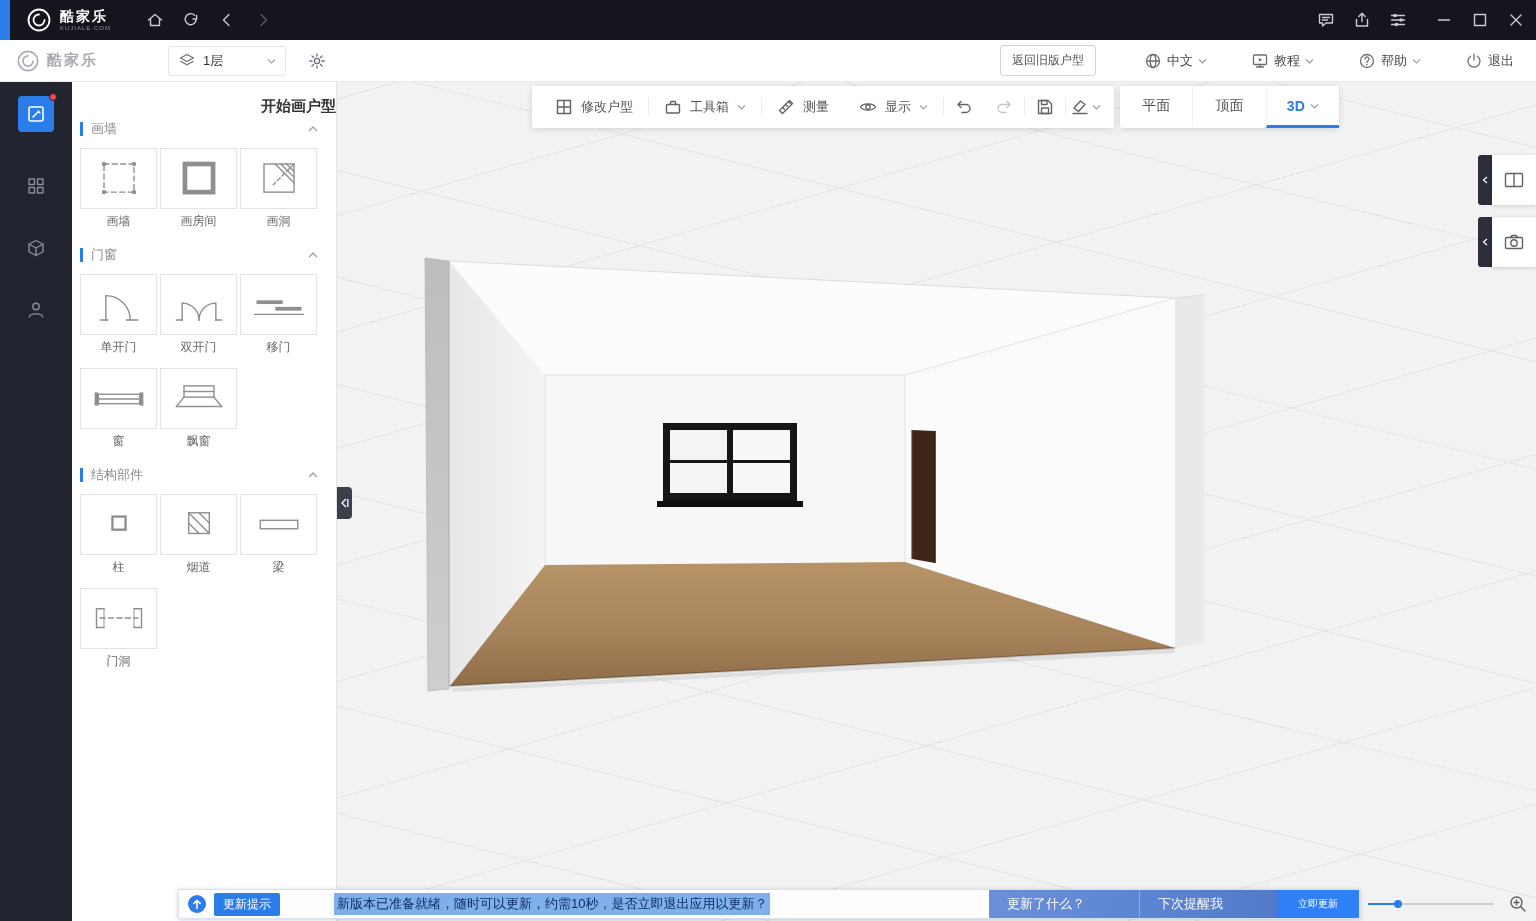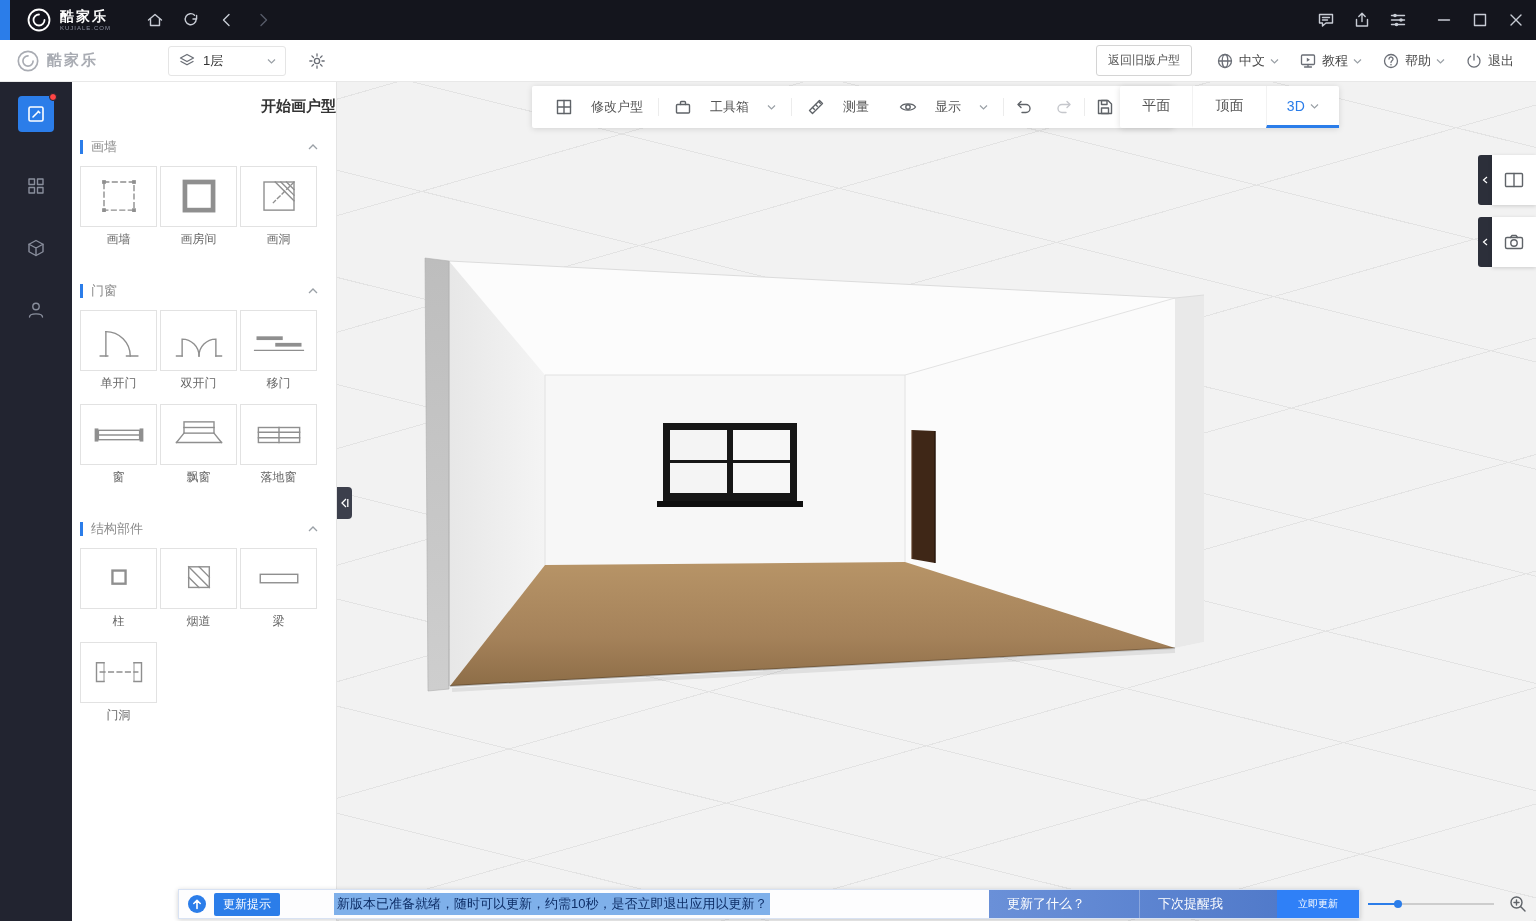--- a/index.html
+++ b/index.html
@@ -31,41 +31,41 @@
 
   
   .menubar { position:absolute; left:0; top:40px; width:1536px; height:42px; background:#fff;
     border-bottom:1px solid #e8e8e8; display:flex; align-items:center; z-index:19; }
   .mb-logo { display:flex; align-items:center; gap:7px; margin-left:16px; width:88px; }
   .mb-logo-text { color:#a9acb3; font-size:15px; font-weight:bold; letter-spacing:2px; }
   .floor-select { margin-left:64px; width:118px; height:30px; border:1px solid #e5e5e5; border-radius:3px;
     display:flex; align-items:center; padding:0 9px; gap:7px; cursor:pointer; }
   .floor-label { font-size:13px; color:#333; flex:1; }
   .mb-gear { margin-left:16px; width:30px; height:30px; display:flex; align-items:center; justify-content:center; }
-  .mb-right { margin-left:auto; display:flex; align-items:center; gap:20px; padding-right:22px; }
+  .mb-right { margin-left:auto; display:flex; align-items:center; gap:44px; padding-right:22px; }
   .mb-item { display:flex; align-items:center; gap:5px; font-size:13px; color:#4a4a4a; cursor:pointer; }
   .legacy-btn { border:1px solid #d4d4d4; border-radius:3px; background:#fff; color:#555;
     font-size:12px; padding:6px 11px; margin-right:4px; }
 
   
   .rail { position:absolute; left:0; top:82px; width:72px; height:839px; background:#222430;
     display:flex; flex-direction:column; align-items:center; z-index:10; }
   .rail-active { position:relative; width:36px; height:36px; background:#2b7de9; border-radius:4px;
     margin-top:14px; display:flex; align-items:center; justify-content:center; cursor:pointer; }
   .rail-dot { position:absolute; right:-3px; top:-3px; width:8px; height:8px; border-radius:50%;
     background:#ff4545; border:1px solid #222430; }
   .rail-item { width:72px; height:40px; margin-top:22px; display:flex; align-items:center;
     justify-content:center; cursor:pointer; }
   .rail-item.first { margin-top:34px; }
 
   
   .panel { position:absolute; left:72px; top:82px; width:265px; height:839px; background:#fff;
     border-right:1px solid #e4e4e4; z-index:9; overflow:hidden; }
   .panel-title { margin:15px 0 0 24px; font-size:15px; font-weight:bold; color:#333;text-align:right; }
-  .section { margin-top:21px; }
+  .section { margin-top:3px; }
   .sec-head { display:flex; align-items:center; height:20px; padding:0 18px 0 8px; cursor:pointer; }
   .sec-bar { width:3px; height:14px; background:#2b7de9; margin-right:8px; }
   .sec-title { font-size:13px; color:#8b8b8b; flex:1; }
   .sec-grid { display:grid; grid-template-columns:repeat(3,80px); padding-left:8px; margin-top:9px; }
   .thumb-item { width:80px; margin-bottom:5px; cursor:pointer; }
   .thumb-card { width:77px; height:61px; border:1px solid #e2e2e2; background:#fff;
     display:flex; align-items:center; justify-content:center; }
   .thumb-label { font-size:12px; color:#666; text-align:center; padding:4px 0 7px; width:77px; }
 
   
@@ -78,33 +78,33 @@
     background-image:
       repeating-linear-gradient(14deg,  #e3e3e3 0px, #e3e3e3 1px, transparent 1px, transparent 104px),
       repeating-linear-gradient(-16deg, #e3e3e3 0px, #e3e3e3 1px, transparent 1px, transparent 112px);
     z-index:1; }
   .room-svg { position:absolute; left:0; top:0; width:1199px; height:839px; pointer-events:none; }
 
   
   .canvas-toolbar { position:absolute; left:532px; top:86px; height:42px; background:#fff;
     box-shadow:0 1px 6px rgba(0,0,0,.13); border-radius:2px; display:flex; align-items:center;
     z-index:8; padding:0 8px; }
-  .ct-item { display:flex; align-items:center; gap:18px; padding:0 15px; font-size:13px; color:#555;
+  .ct-item { display:flex; align-items:center; gap:8px; padding:0 15px; font-size:13px; color:#555;
     height:42px; cursor:pointer; white-space:nowrap; }
   .ct-icon-btn { width:40px; height:42px; display:flex; align-items:center; justify-content:center;
     gap:3px; cursor:pointer; }
   .ct-sep { width:1px; height:18px; background:#ececec; }
 
   
   .view-tabs { position:absolute; left:1120px; top:86px; width:219px; height:42px; background:#fff;
     box-shadow:0 1px 6px rgba(0,0,0,.13); border-radius:2px; display:flex; z-index:8; }
   .vtab { flex:1; display:flex; align-items:center; justify-content:center; gap:5px; font-size:14px;
     color:#555; border-bottom:3px solid transparent; cursor:pointer; }
   .vtab + .vtab { border-left:1px solid #f2f2f2; }
-  .vtab.active { color:#2b7de9; font-weight:normal; border-bottom-color:#2b7de9;align-items:center; }
+  .vtab.active { color:#2b7de9; font-weight:bold; border-bottom-color:#2b7de9;align-items:center; }
 
   
   .float-group { position:absolute; right:0; display:flex; align-items:stretch; z-index:8; }
   .fg1 { top:155px; } .fg2 { top:217px; }
   .float-tab { width:14px; height:50px; background:#2c2f3a; display:flex; align-items:center;
     justify-content:center; border-radius:3px 0 0 3px; cursor:pointer; }
   .float-body { width:44px; height:50px; background:#fff; box-shadow:0 1px 4px rgba(0,0,0,.16);
     display:flex; align-items:center; justify-content:center; cursor:pointer; }
 
   
@@ -410,30 +410,20 @@
               <div class="thumb-card">
                 <svg class="pic" width="60" height="42" viewBox="0 0 64 44">
                   <rect x="16" y="8" width="32" height="12"></rect>
                   <path d="M16,14 H48"></path>
                   <path d="M8,30 L16,20 M56,30 L48,20"></path>
                   <path d="M8,30 H56"></path>
                 </svg>
               </div>
        <div class="thumb-label">飘窗</div>
             </div>
-            <div class="thumb-item">
-              <div class="thumb-card">
-                <svg class="pic" width="60" height="42" viewBox="0 0 64 44">
-                  <rect x="10" y="14" width="44" height="16"></rect>
-                  <path d="M10,19 H54 M10,25 H54"></path>
-                  <path d="M32,14 V30"></path>
-                </svg>
-              </div>
-       <div class="thumb-label">落地窗</div>
-            </div>
           </div>
         </div>
         <div class="section">
           <div class="sec-head">
        <span class="sec-bar"></span>
        <span class="sec-title">结构部件</span>
        <svg width="10" height="6" viewBox="0 0 10 6">
               <path d="M1,5 L5,1 9,5" fill="none" stroke="#9aa0a6" stroke-width="1.3"></path>
             </svg>
      </div>

